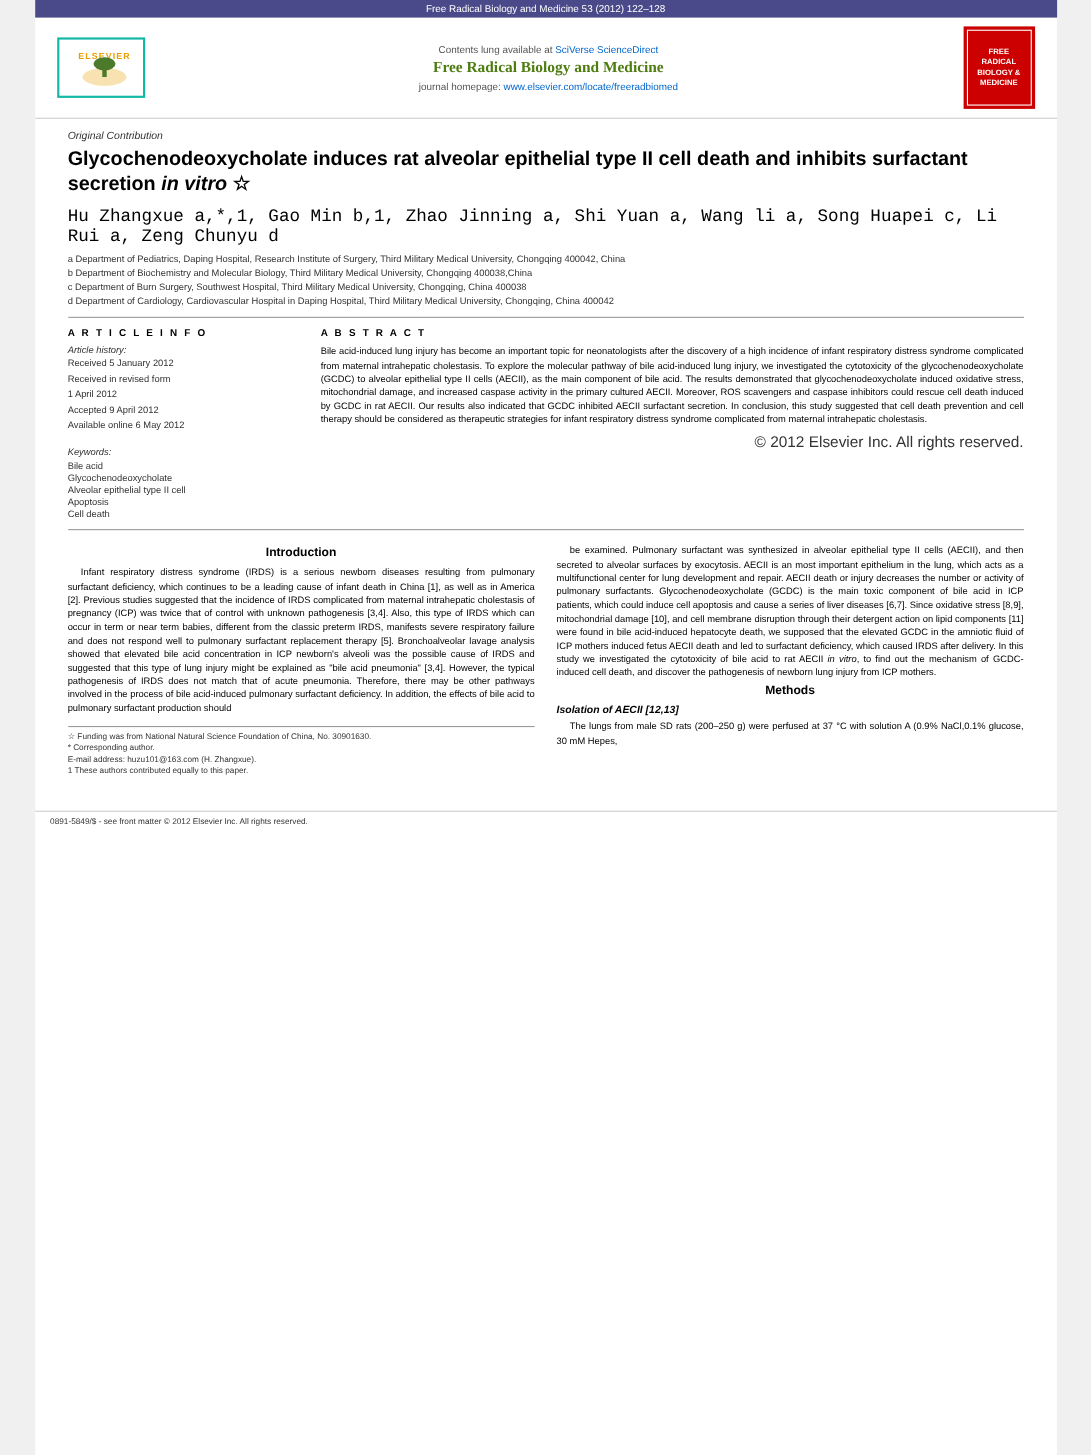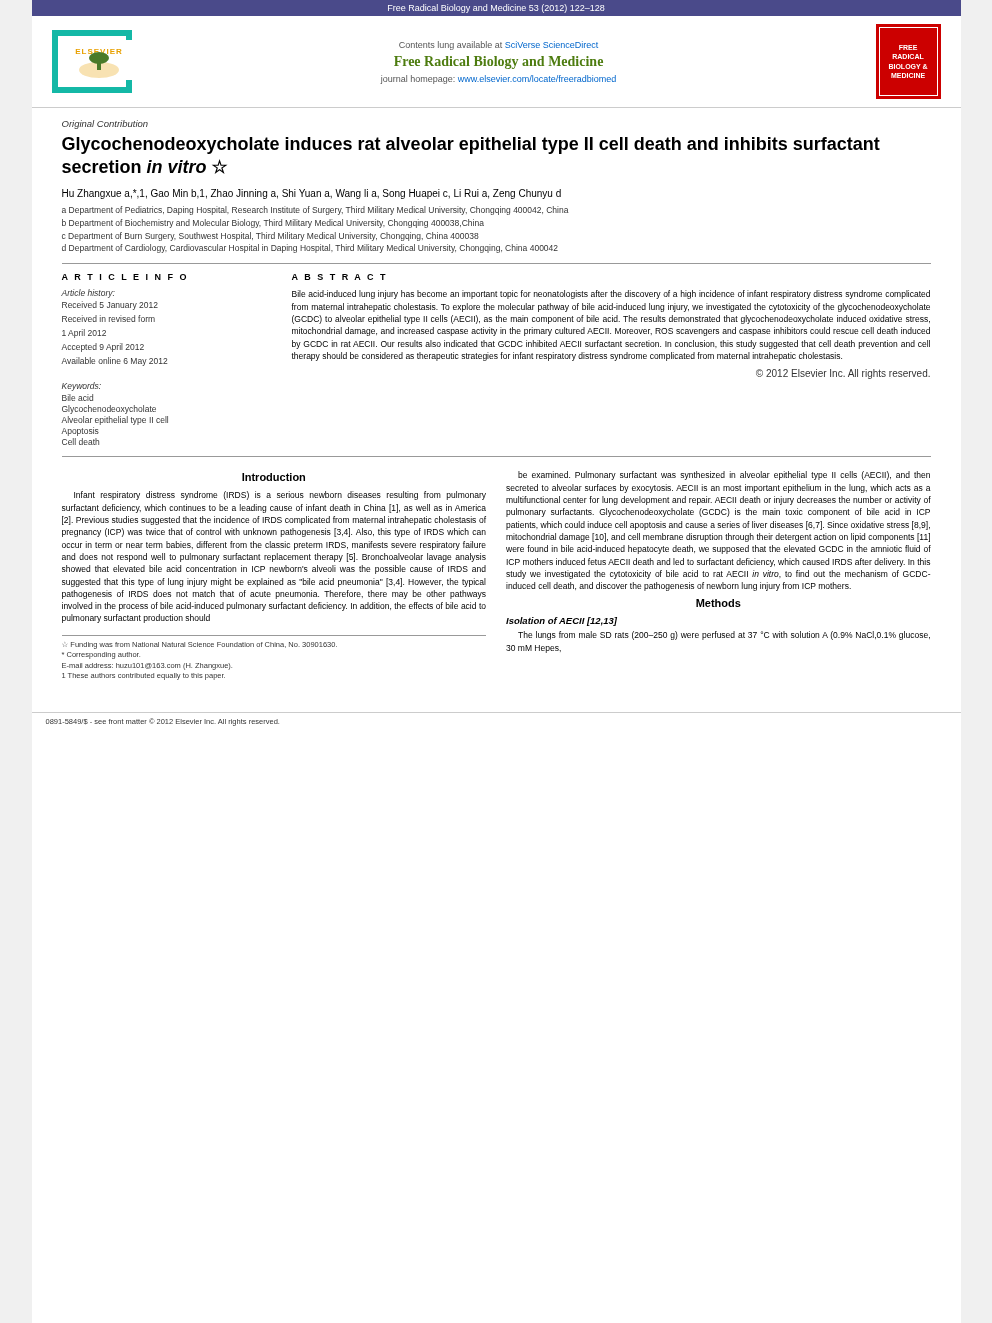--- a/index.html
+++ b/index.html
@@ -25,21 +25,21 @@
       padding: 3px 0;
       font-family: Arial, sans-serif;
     }
     .header-section {
       display: flex;
       align-items: center;
       padding: 8px 20px;
       border-bottom: 1px solid #ccc;
     }
     .elsevier-logo-box {
-      border: 6px solid #14b8a6;
+      border: 2px solid #14b8a6;
       padding: 4px 6px;
       font-size: 12px;
       font-family: Arial, sans-serif;
       font-weight: bold;
       color: #e8a000;
       text-align: center;
       width: 80px;
     }
     .header-center {
       flex: 1;
@@ -106,22 +106,22 @@
       font-family: Arial, sans-serif;
       font-weight: bold;
       color: #000;
       line-height: 1.3;
       margin-bottom: 8px;
     }
     .article-title em {
       font-style: italic;
     }
     .authors {
-      font-size: 10px;
-      font-family: Liberation Sans, sans-serif;
+      font-size: 16px;
+      font-family: Liberation Mono, monospace;
       margin-bottom: 6px;
       color: #000;
     }
     .affiliations {
       font-size: 8.5px;
       font-family: Arial, sans-serif;
       color: #333;
       margin-bottom: 8px;
       line-height: 1.4;
     }
@@ -179,21 +179,21 @@
       margin-bottom: 1px;
     }
     .abstract-text {
       font-size: 8.5px;
       font-family: Arial, sans-serif;
       color: #000;
       line-height: 1.45;
       text-align: justify;
     }
     .copyright {
-      font-size: 10px;
+      font-size: 14px;
       font-family: Arial, sans-serif;
       color: #333;
       text-align: right;
       margin-top: 6px;
     }
     .body-two-col {
       display: flex;
       gap: 20px;
       margin-top: 12px;
     }

